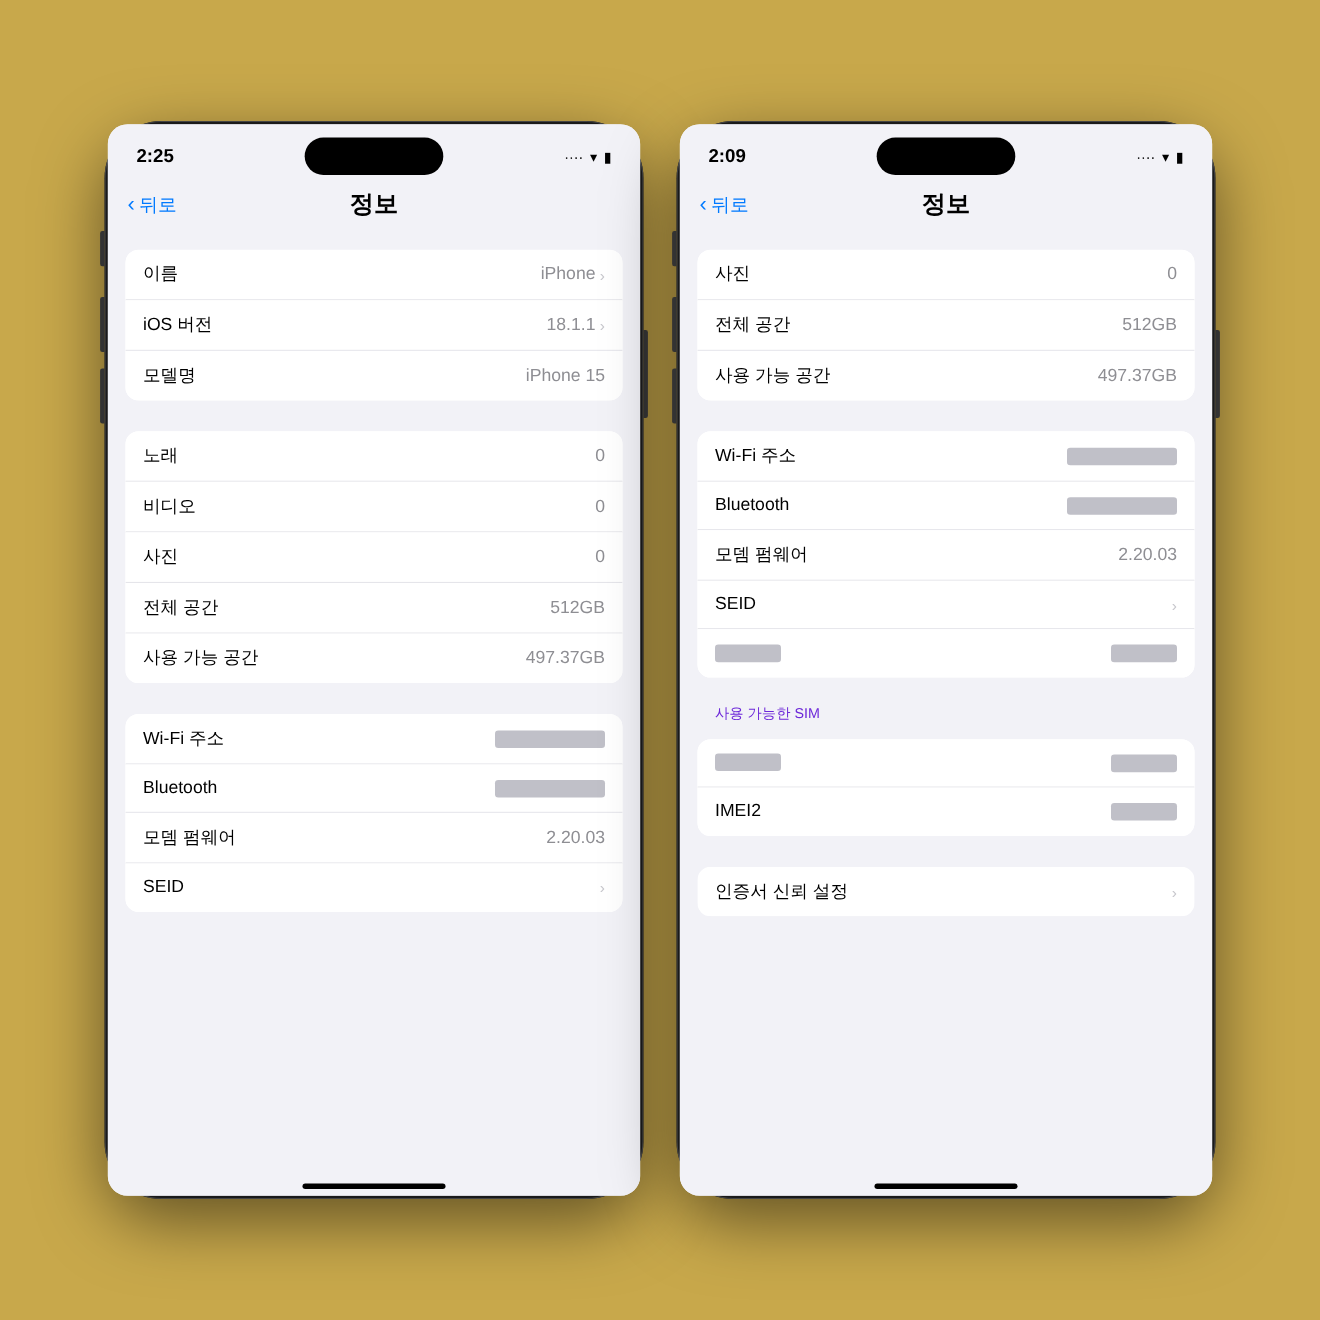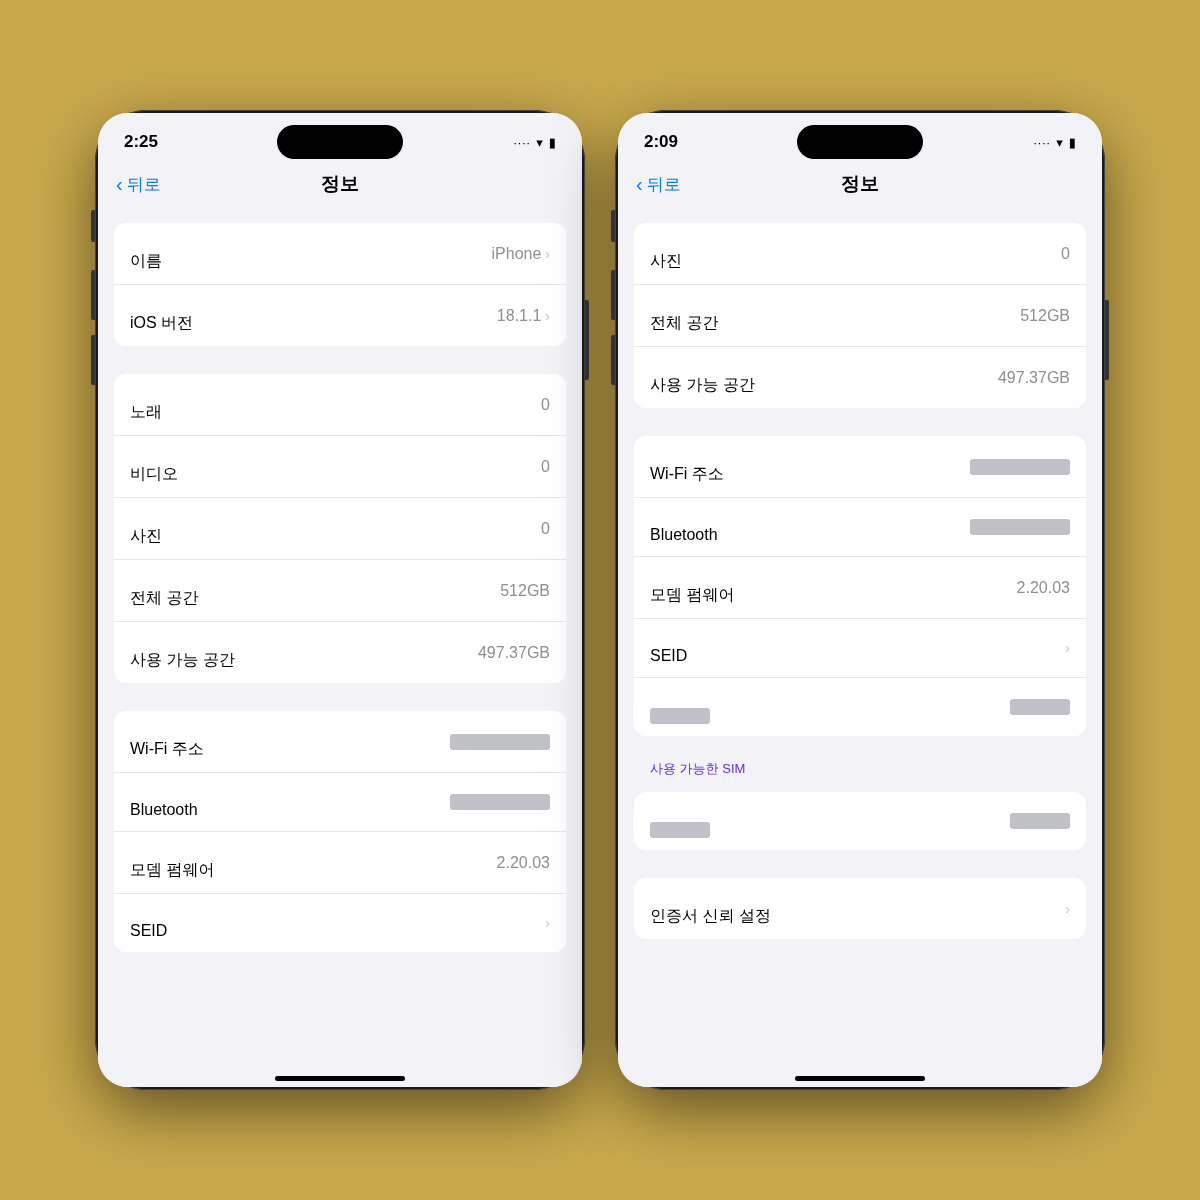--- a/index.html
+++ b/index.html
@@ -28,21 +28,21 @@
       border-radius: 52px;
       padding: 3px;
       box-shadow: 0 20px 60px rgba(0,0,0,0.5), inset 0 0 0 1px #444;
       position: relative;
     }
 
     .phone-screen {
       width: 100%;
       height: 100%;
       background: #f2f2f7;
-      border-radius: 30px;
+      border-radius: 18px;
       overflow: hidden;
       position: relative;
       display: flex;
       flex-direction: column;
     }
 
     
     .status-bar {
       display: flex;
       justify-content: space-between;
@@ -101,21 +101,21 @@
       font-size: 17px;
     }
 
     .nav-chevron {
       font-size: 20px;
       color: #007AFF;
       font-weight: 300;
     }
 
     .nav-title {
-      font-size: 19px;
+      font-size: 22px;
       font-weight: 600;
       color: #000;
     }
 
     
     .content {
       flex: 1;
       overflow: hidden;
       background: #f2f2f7;
     }
@@ -137,21 +137,20 @@
       min-height: 44px;
     }
 
     .settings-row:last-child {
       border-bottom: none;
     }
 
     .row-label {
       font-size: 16px;
       color: #000;
-      margin-top: 16px;
     }
 
     .row-value {
       font-size: 16px;
       color: #8e8e93;
       display: flex;
       align-items: center;
       gap: 4px;
     }
 
@@ -259,20 +258,24 @@
         <div class="section-gap"></div>
         <div class="settings-section">
           <div class="settings-row">
             <span class="row-label">이름</span>
             <span class="row-value">iPhone <span class="chevron-right">›</span></span>
           </div>
           <div class="settings-row">
             <span class="row-label">iOS 버전</span>
             <span class="row-value">18.1.1 <span class="chevron-right">›</span></span>
           </div>
+          <div class="settings-row">
+            <span class="row-label">모델명</span>
+            <span class="row-value">iPhone 15</span>
+          </div>
         </div>
 
         <div class="section-gap"></div>
         <div class="settings-section">
           <div class="settings-row">
             <span class="row-label">노래</span>
             <span class="row-value">0</span>
           </div>
           <div class="settings-row">
             <span class="row-label">비디오</span>
@@ -408,20 +411,26 @@
         <div class="section-gap"></div>
 
         <div style="padding: 6px 32px 4px; font-size: 13px; color: #6d28d9;">사용 가능한 SIM</div>
         <div class="settings-section">
           <div class="settings-row">
             <span class="row-label"><span class="blurred-value-sm"></span></span>
             <span class="row-value">
                 <span class="blurred-value-sm"></span>
               </span>
           </div>
+          <div class="settings-row">
+            <span class="row-label">IMEI2</span>
+            <span class="row-value">
+                <span class="blurred-value-sm"></span>
+              </span>
+          </div>
         </div>
 
         <div class="section-gap"></div>
         <div class="settings-section">
           <div class="settings-row">
             <span class="row-label">인증서 신뢰 설정</span>
             <span class="row-value">
                 <span class="chevron-right">›</span>
               </span>
           </div>

